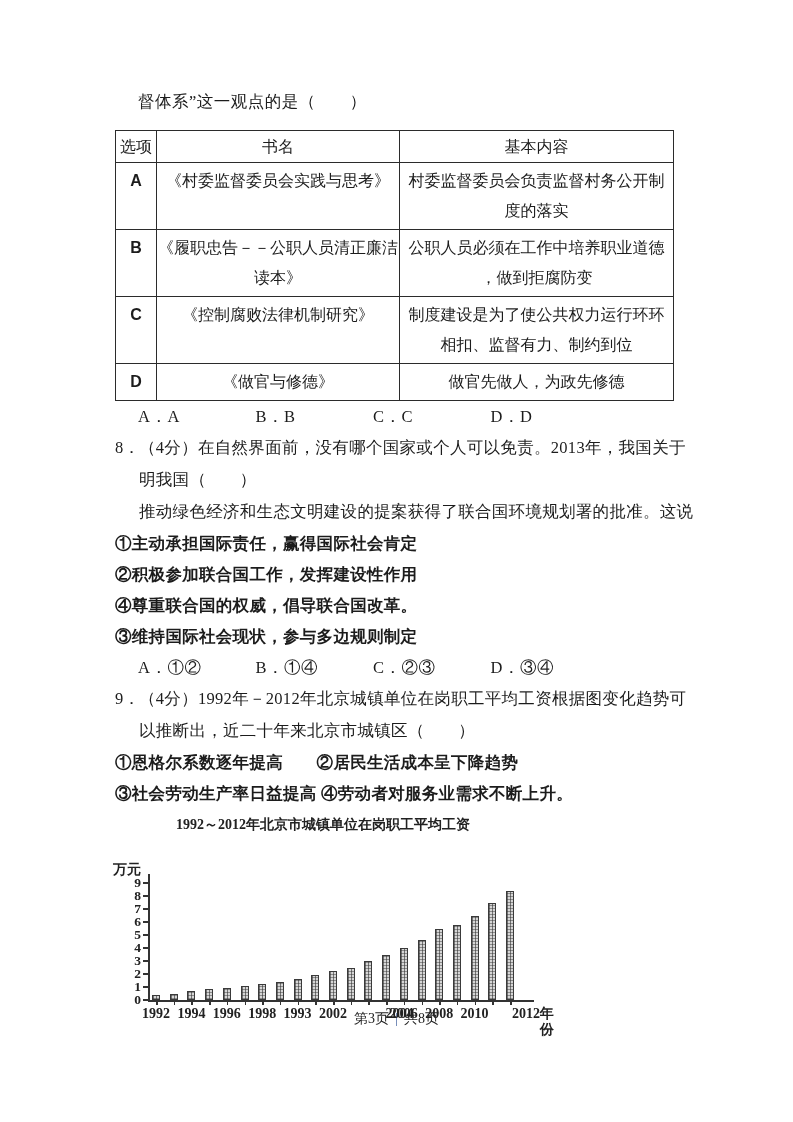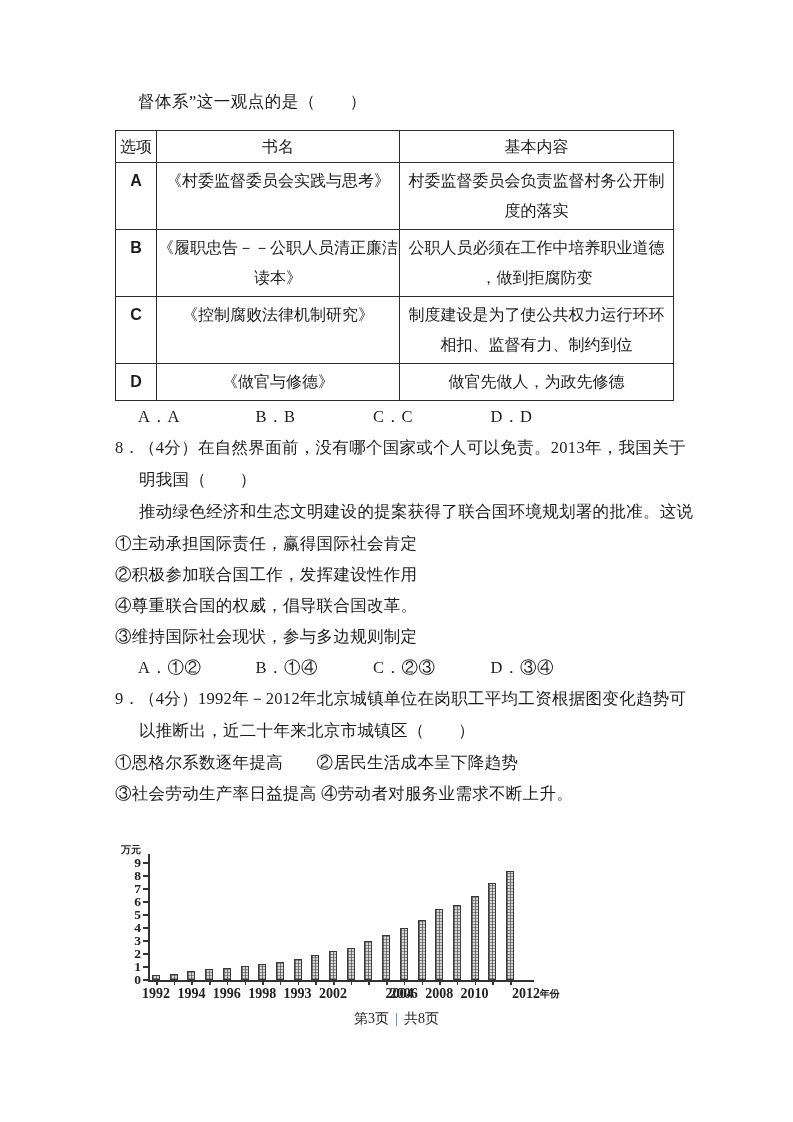--- a/index.html
+++ b/index.html
@@ -35,21 +35,21 @@
   td.opt { font-family:"Liberation Sans","DejaVu Sans",sans-serif; font-weight:bold; font-size:15px; padding-top:5px; }
   tr.tall td { height:66px; }
   tr.short td { height:34px; }
 
   .opts { line-height:31px; padding-left:23px; }
   .opts span { display:inline-block; width:117.5px; letter-spacing:0.5px; }
 
   .question { position:relative; }
   .qnum { position:absolute; left:0; top:0; line-height:32px; }
   .qline { margin-left:24px; line-height:32px; letter-spacing:0.3px; }
-  .item-line { line-height:31px; letter-spacing:0.3px; }
+  .item-line { line-height:31px; letter-spacing:0.3px;font-weight:bold; }
 
   
   .chart { position:relative; margin-top:6px; margin-left:-2px; width:450px; height:195px; }
   .chart-title {
     text-align:center; padding-right:30px;
     font-weight:bold; font-size:14px; line-height:20px; color:#222;
   }
   .plot { position:relative; width:450px; height:175px; font-size:13px; }
   .yaxis { position:absolute; width:1.5px; background:#333; }
   .xaxis { position:absolute; height:1.5px; background:#333; }
@@ -58,21 +58,21 @@
   .xtick-mark { position:absolute; width:1.5px; height:4px; background:#333; }
   .bar {
     position:absolute;
     background-color:#d6d6d6;
     background-image:
       repeating-linear-gradient(90deg, rgba(50,50,50,.6) 0 1px, transparent 1px 3px),
       repeating-linear-gradient(0deg, rgba(50,50,50,.45) 0 1px, transparent 1px 3px);
     border:1px solid #3a3a3a;
   }
   .xtick-label { position:absolute; width:40px; text-align:center; font-weight:bold; font-size:14px; line-height:16px; color:#222; }
-  .axis-unit { position:absolute; font-weight:bold; font-size:10px; line-height:16px; color:#222; }
+  .axis-unit { position:absolute; font-weight:bold; font-size:14px; line-height:16px; color:#222; }
 
   .footer {
     text-align:center;
     font-size:14px; line-height:18px;
     color:#222;
   }
   .footer .sep { color:#44629e; margin:0 6px; }
 </style>
 </head>
 <body>
@@ -143,20 +143,21 @@
 
     <div class="question">
       <span class="qnum">9．</span>
       <div class="qline">（4分）1992年－2012年北京城镇单位在岗职工平均工资根据图变化趋势可</div>
       <div class="qline">以推断出，近二十年来北京市城镇区（　　）</div>
     </div>
     <div class="item-line">①恩格尔系数逐年提高　　②居民生活成本呈下降趋势</div>
     <div class="item-line">③社会劳动生产率日益提高 ④劳动者对服务业需求不断上升。</div>
 
     <div class="chart">
+      <div class="chart-title">1992～2012年北京市城镇单位在岗职工平均工资</div>
       <div class="plot" id="plot">
           <div class="axis-unit" style="left: 0px; top: 27px; width: 28px; text-align: right;">万元</div>
           <div class="yaxis" style="left: 35px; top: 39px; height: 127px;"></div>
           <div class="ytick-label" style="left: 0px; top: 157px;">0</div>
           <div class="ytick-mark" style="left: 30px; top: 164px;"></div>
           <div class="ytick-label" style="left: 0px; top: 144px;">1</div>
           <div class="ytick-mark" style="left: 30px; top: 151px;"></div>
           <div class="ytick-label" style="left: 0px; top: 131px;">2</div>
           <div class="ytick-mark" style="left: 30px; top: 138px;"></div>
           <div class="ytick-label" style="left: 0px; top: 118px;">3</div>

